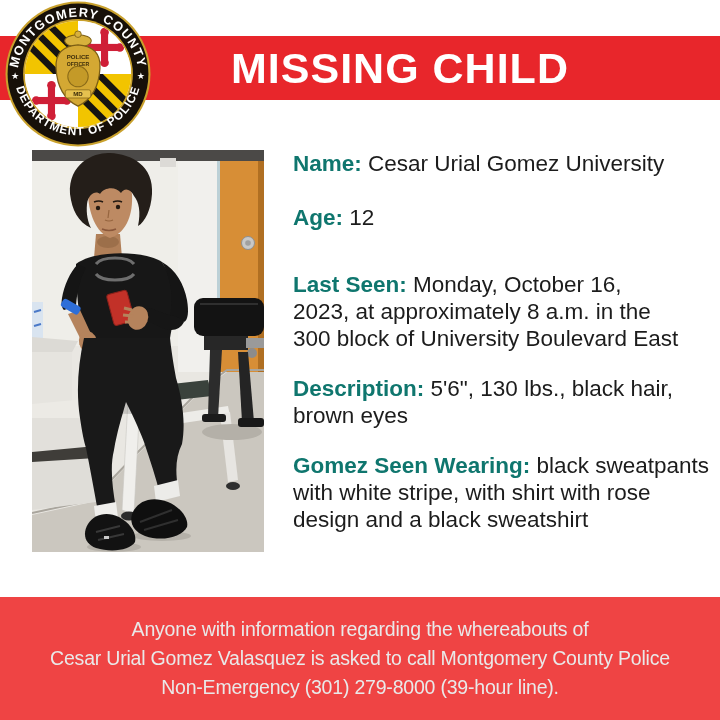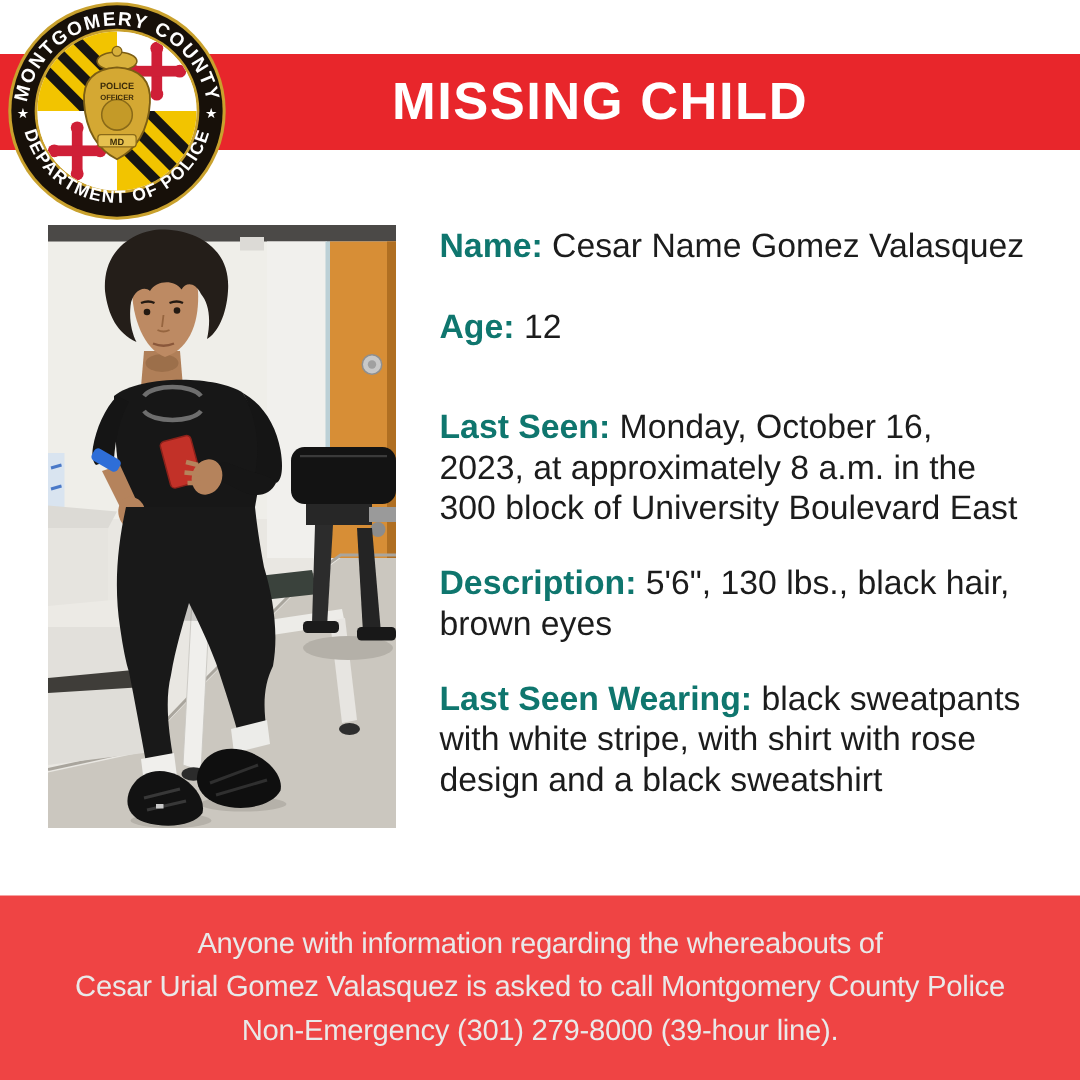--- a/index.html
+++ b/index.html
@@ -3,21 +3,21 @@
 <meta charset="utf-8">
 <style>
   html,body{margin:0;padding:0;}
   body{width:720px;height:720px;overflow:hidden;background:#fff;
        font-family:"Liberation Sans",sans-serif;}
   .poster{position:relative;width:720px;height:720px;background:#ffffff;}
 
   
   .red-banner{position:absolute;left:0;top:36px;width:720px;height:64px;background:#e8262b;}
   .poster-title{position:absolute;left:90px;right:10px;top:0;height:64px;line-height:64px;
-       text-align:center;color:#ffffff;font-size:35px;font-weight:800;letter-spacing:1px;}
+       text-align:center;color:#ffffff;font-size:43px;font-weight:800;letter-spacing:1px;}
 
   
   .badge{position:absolute;left:4px;top:0px;width:148px;height:148px;}
 
   
   .photo{position:absolute;left:32px;top:150px;width:232px;height:402px;
          box-shadow:0 0 0 1px #e3e1dc inset;}
 
   
   .details{position:absolute;left:293px;top:150px;width:420px;color:#1c1c1c;
@@ -256,39 +256,39 @@
         <path d="M 102,360 C 96,370 100,381 113,386 C 130,392 150,387 155,377
                  C 157,368 148,357 136,352 C 121,346 108,350 102,360 Z" fill="#0f0f0f"></path>
         <path d="M 108,372 L 140,360 M 112,380 L 146,370" stroke="#2f2f2f" stroke-width="2" fill="none"></path>
       </g>
     </g>
   </svg>
 
   <div class="details">
     <p class="name">
       <b>Name:</b>
-      <span class="val">Cesar Name Gomez Valasquez</span>
+      <span class="val">Cesar Urial Gomez University</span>
     </p>
     <p class="age">
       <b>Age:</b>
       <span class="val">12</span>
     </p>
     <p>
       <b>Last Seen:</b>
       <span class="val">Monday, October 16,
 2023, at approximately 8 a.m. in the
 300 block of University Boulevard East</span>
     </p>
     <p>
       <b>Description:</b>
       <span class="val">5'6", 130 lbs., black hair,
 brown eyes</span>
     </p>
     <p>
-      <b>Last Seen Wearing:</b>
+      <b>Gomez Seen Wearing:</b>
       <span class="val">black sweatpants
 with white stripe, with shirt with rose
 design and a black sweatshirt</span>
     </p>
   </div>
 
   <div class="footer">
     <div>Anyone with information regarding the whereabouts of</div>
     <div>Cesar Urial Gomez Valasquez is asked to call Montgomery County Police</div>
     <div>Non-Emergency (301) 279-8000 (39-hour line).</div>

